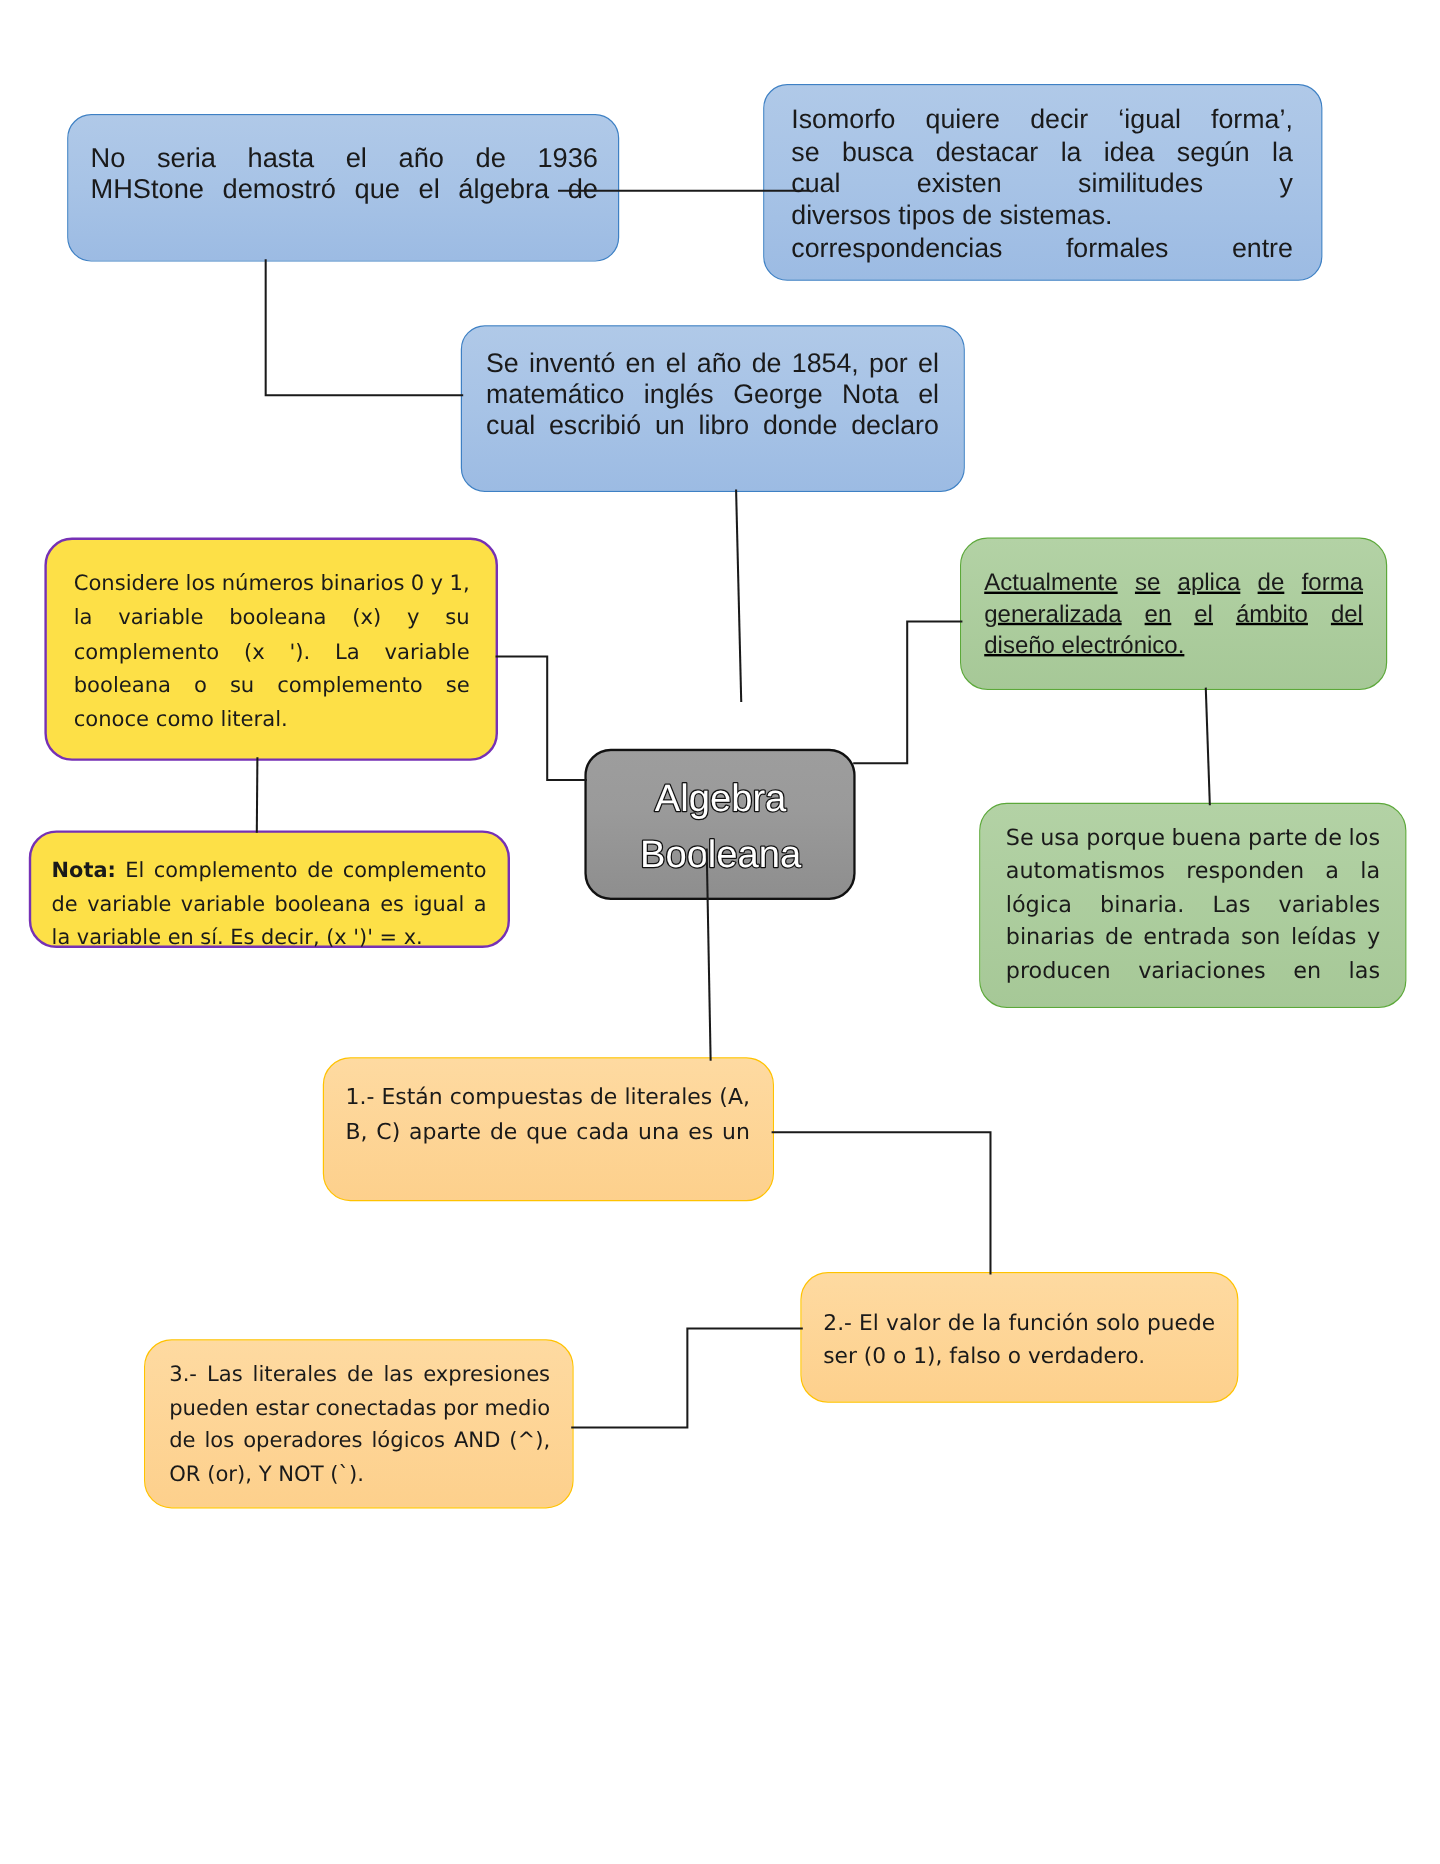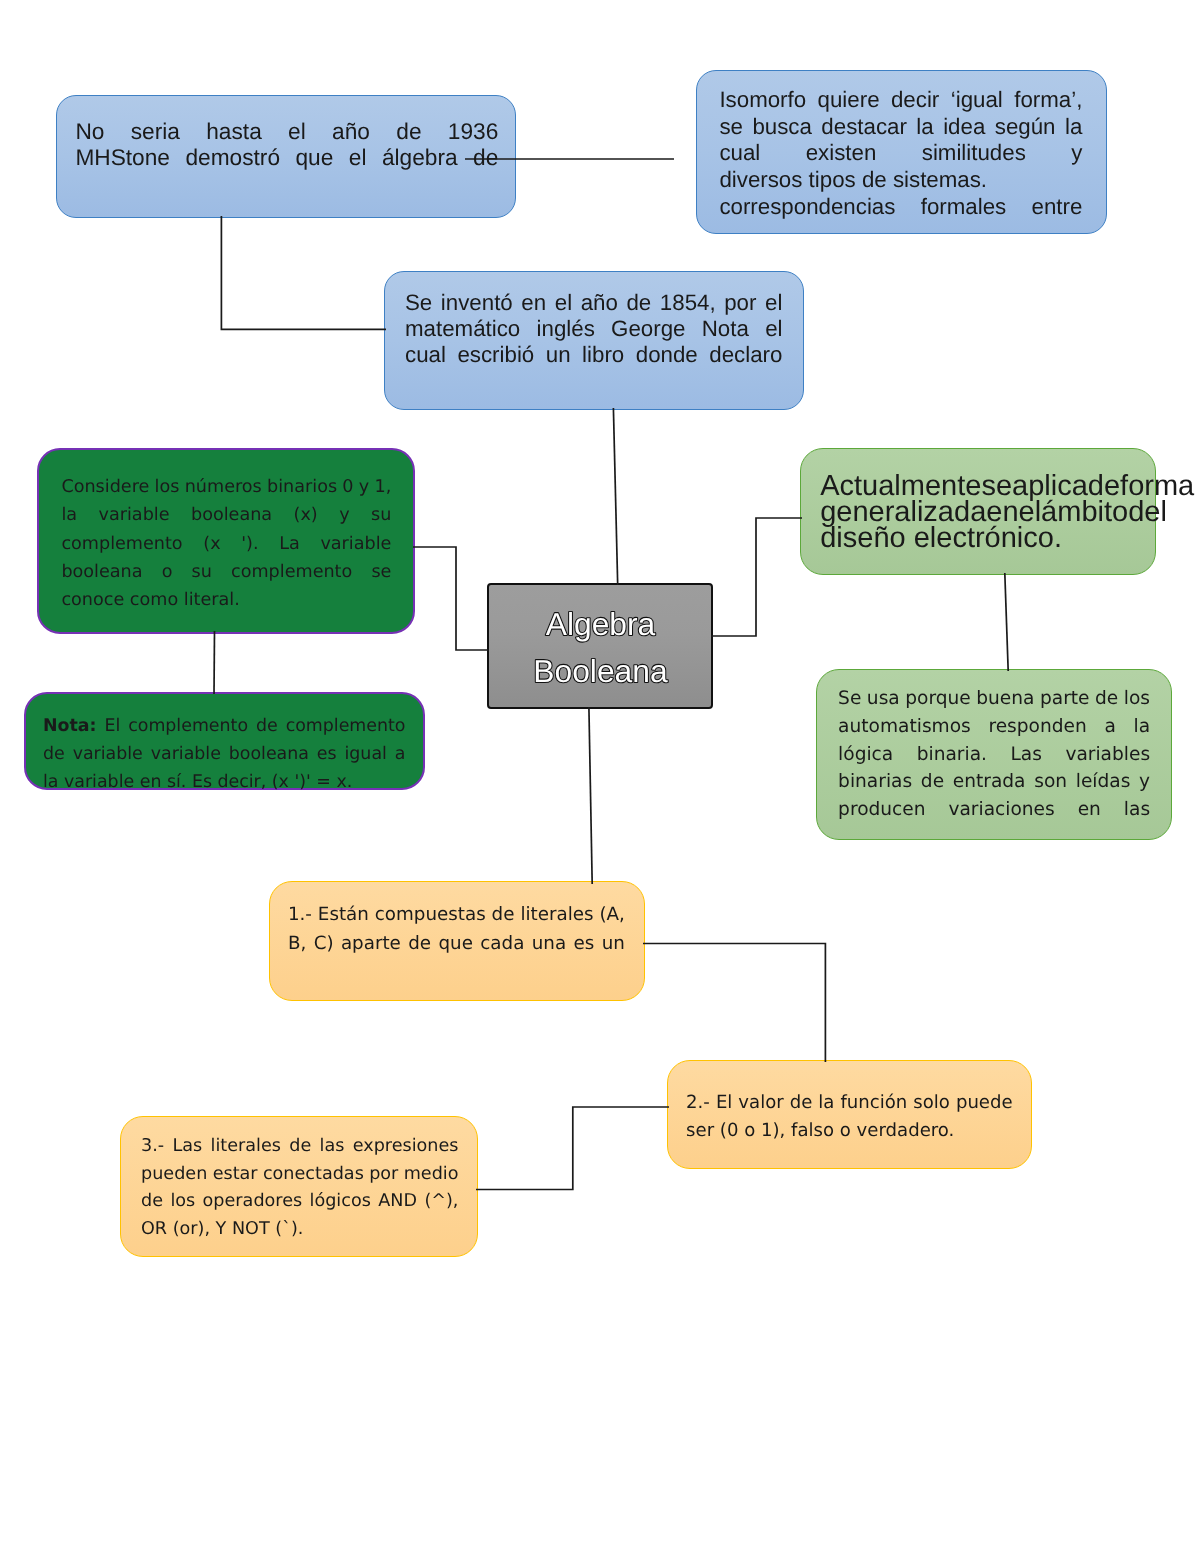--- a/index.html
+++ b/index.html
@@ -16,35 +16,35 @@
   
   .ln.j{display:flex;justify-content:space-between;white-space:nowrap;}
   .ln.j > span{white-space:pre;}
 
   
   .blue{background:linear-gradient(180deg,#b0c9e8 0%,#a7c3e6 50%,#9cbbe3 100%);
         border:1.4px solid #3e80c4;border-radius:20px;}
   .blue .ln{font-family:"Liberation Sans",sans-serif;}
 
   
-  .purple{background:#15803d;border:2px solid #7631b5;border-radius:23px;}
+  .purple{background:#fde047;border:2px solid #7631b5;border-radius:23px;}
   .purple .ln{font-family:"DejaVu Sans",sans-serif;}
 
   
   .green{background:linear-gradient(180deg,#b3d2a5 0%,#a6c897 100%);
          border:1.6px solid #5ca83a;border-radius:23px;}
 
   
   .orange{background:linear-gradient(180deg,#fedaa1 0%,#fdd08c 100%);
           border:1.7px solid #ffc200;border-radius:23px;}
   .orange .ln{font-family:"DejaVu Sans",sans-serif;}
 
   
   .center{background:linear-gradient(180deg,#9d9d9d 0%,#9a9a9a 40%,#8e8e8e 100%);
-          border:2.2px solid #111111;border-radius:4px;}
+          border:2.2px solid #111111;border-radius:22px;margin-top:41px;}
   .center .ctsvg{position:absolute;left:0;top:0;transform:translateZ(0);}
   .center .ctl{font-family:"Liberation Sans",sans-serif;font-size:31.8px;
           fill:#ffffff;stroke:#111111;stroke-width:2.1px;
           paint-order:stroke fill;stroke-linejoin:round;}
   b.nota{font-weight:bold;}
 </style>
 </head>
 <body>
 
 <div id="canvas">
@@ -64,21 +64,21 @@
           <span>MHStone</span>
           <span>demostró</span>
           <span>que</span>
           <span>el</span>
           <span>álgebra</span>
           <span>de</span>
         </div>
       </div>
   </div>
 
-  <div class="node blue" style="left:696px;top:70px;width:411px;height:164px;">
+  <div class="node blue" style="left:636px;top:70px;width:466px;height:164px;">
     <div class="body" style="top:15.9px;left:22.4px;right:23.6px;font-size:22.3px;line-height:26.7px;">
         <div class="ln j">
           <span>Isomorfo</span>
           <span>quiere</span>
           <span>decir</span>
           <span>‘igual</span>
           <span>forma’,</span>
         </div>
         <div class="ln j">
           <span>se</span>
@@ -188,21 +188,21 @@
           <span>booleana</span>
           <span>es</span>
           <span>igual</span>
           <span>a</span>
         </div>
         <div class="ln">la variable en sí. Es decir, (x ')' = x.</div>
       </div>
   </div>
 
   <div class="node green" style="left:800px;top:448px;width:356px;height:127px;">
-    <div class="body" style="top:23.8px;left:19.2px;right:19.2px;font-size:29px;line-height:26.15px;">
+    <div class="body" style="top:23.8px;left:19.2px;right:19.2px;font-size:20px;line-height:26.15px;text-decoration:underline;">
         <div class="ln j">
           <span>Actualmente</span>
           <span>se</span>
           <span>aplica</span>
           <span>de</span>
           <span>forma</span>
         </div>
         <div class="ln j">
           <span>generalizada</span>
           <span>en</span>

